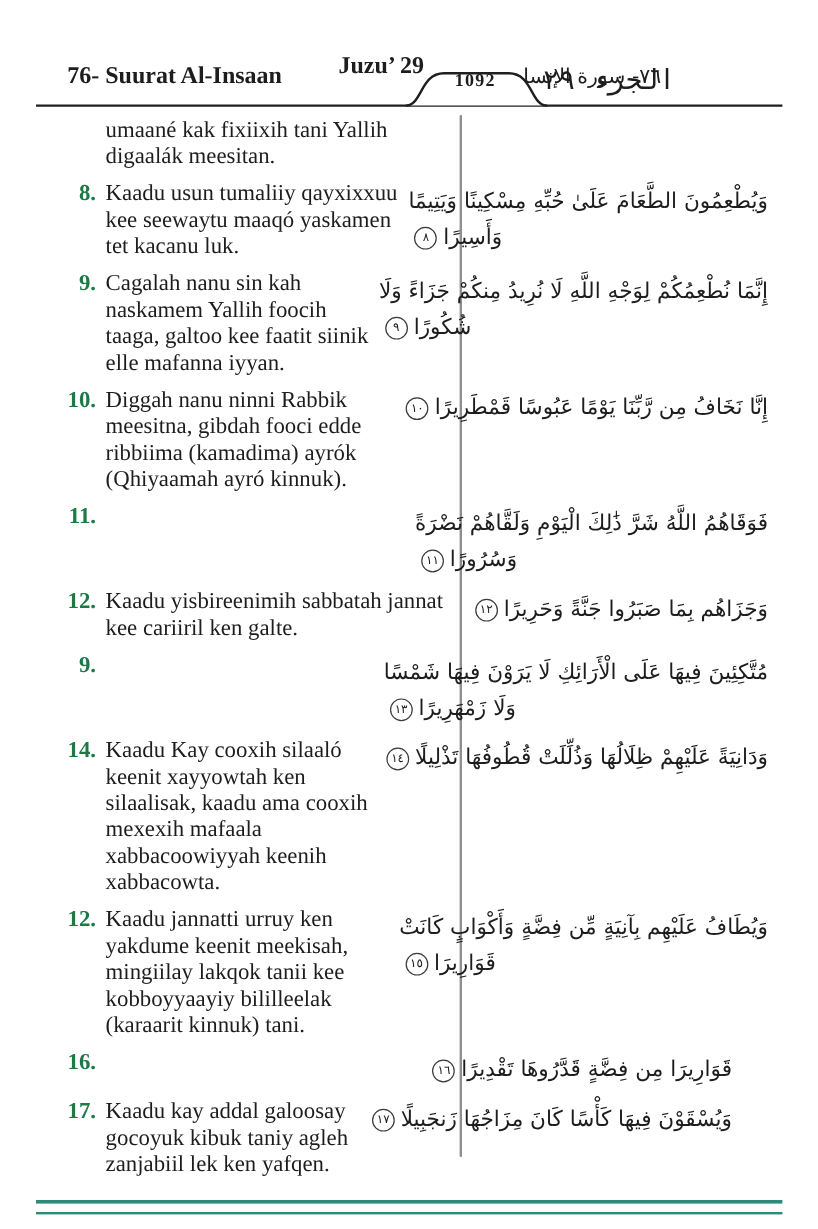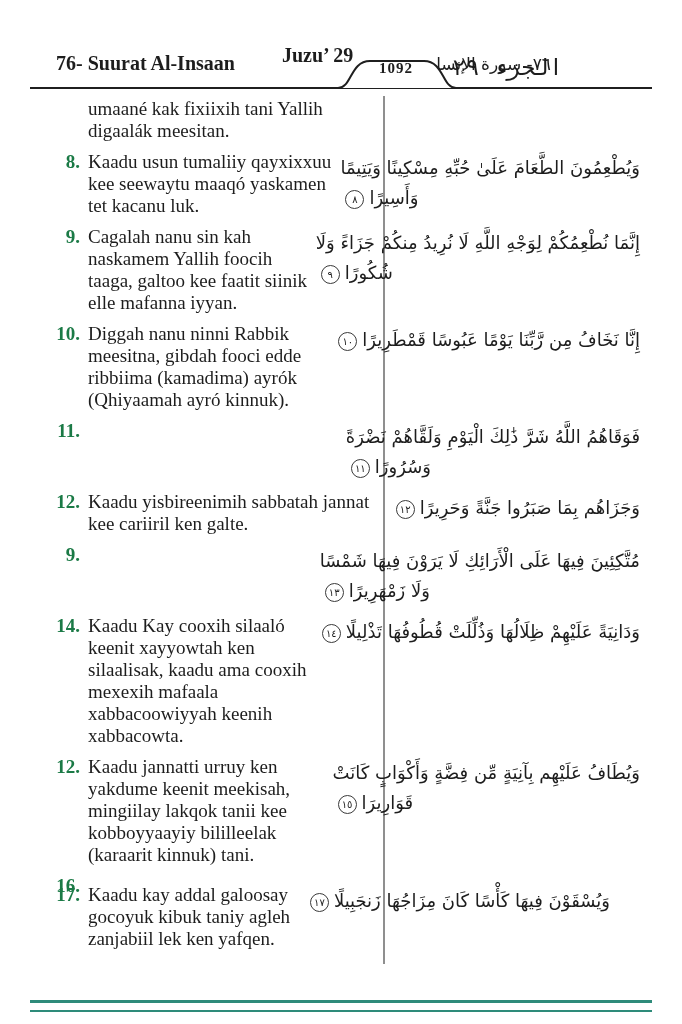--- a/index.html
+++ b/index.html
@@ -157,20 +157,23 @@
       <div class="arabic" dir="rtl">
         <div class="ar-line"><span>وَيُطَافُ عَلَيْهِم بِآنِيَةٍ مِّن فِضَّةٍ وَأَكْوَابٍ كَانَتْ</span></div>
         <div class="ar-line left"><span>قَوَارِيرَا</span><span class="ayah-marker">١٥</span></div>
       </div>
     </div>
 
     <div class="row">
       <div class="trans">
         <span class="vnum">16.</span>
       </div>
+      <div class="arabic" dir="rtl">
+        <div class="ar-line pad-r"><span>قَوَارِيرَا مِن فِضَّةٍ قَدَّرُوهَا تَقْدِيرًا</span><span class="ayah-marker">١٦</span></div>
+      </div>
     </div>
 
     <div class="row">
       <div class="trans">
         <span class="vnum">17.</span>
         <span>Kaadu kay addal galoosay gocoyuk kibuk taniy agleh zanjabiil lek ken yafqen.</span>
       </div>
       <div class="arabic" dir="rtl">
         <div class="ar-line pad-r"><span>وَيُسْقَوْنَ فِيهَا كَأْسًا كَانَ مِزَاجُهَا زَنجَبِيلًا</span><span class="ayah-marker">١٧</span></div>
       </div>

